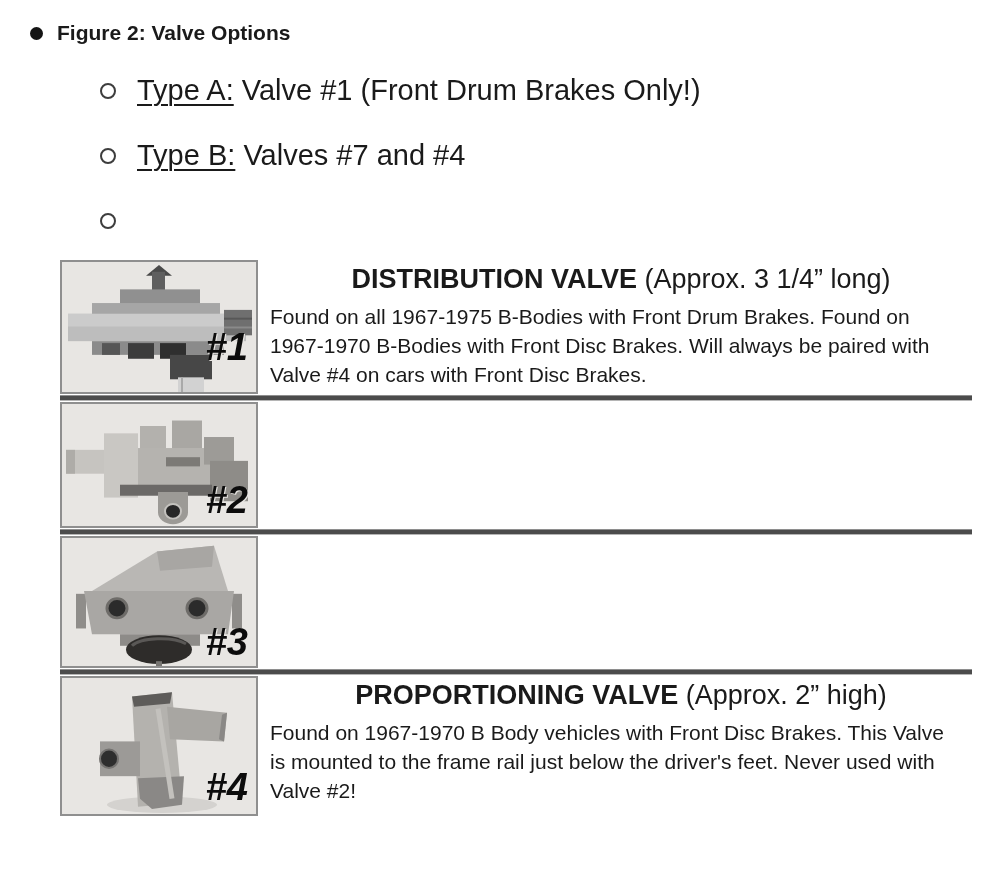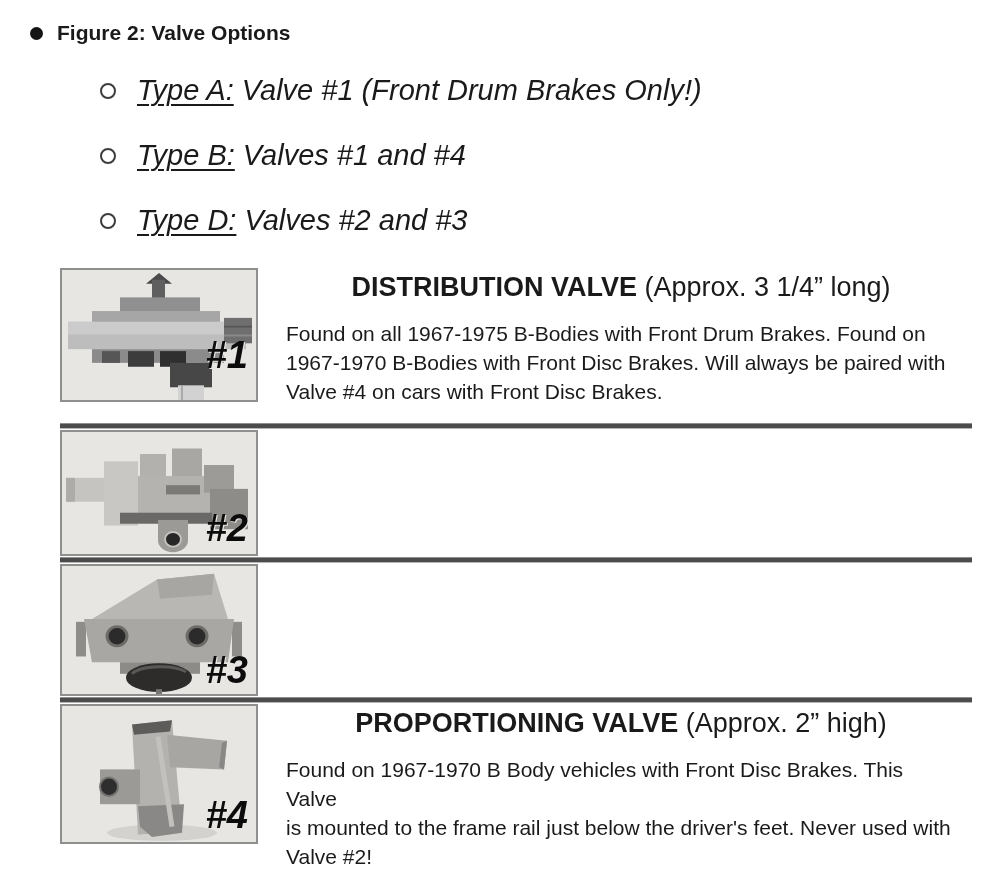--- a/index.html
+++ b/index.html
@@ -32,21 +32,20 @@
     font-weight: bold;
     line-height: 37px;
     letter-spacing: 0px;
   }
 
   
   .type-list {
     list-style: none;
     margin: 22px 0 12px 100px;
     padding: 0;
-    font-style: italic;
   }
   .type-item {
     display: flex;
     align-items: flex-start;
     margin-bottom: 31px;
     font-size: 29px;
     line-height: 34px;
   }
   .bullet-hollow {
     width: 12px; height: 12px;
@@ -124,45 +123,44 @@
     line-height: 32px;
     margin: 0 0 7px 0;
     white-space: nowrap;
   }
   .valve-title .vname { font-weight: bold; }
   .valve-title .vsize { font-weight: normal; }
   .valve-desc {
     font-size: 21px;
     line-height: 29px;
     white-space: pre-line;
-    margin: 16px;
+    margin: 0;
   }
 </style>
 </head>
 <body>
 
 <div class="page">
 
   <div class="heading-row">
     <span class="bullet-solid"></span>
     <span class="heading-text">Figure 2: Valve Options</span>
   </div>
 
   <ul class="type-list">
     <li class="type-item">
       <span class="bullet-hollow"></span>
       <span><span class="type-label">Type A:</span><span class="type-desc"> Valve #1 (Front Drum Brakes Only!)</span></span>
     </li>
     <li class="type-item">
       <span class="bullet-hollow"></span>
-      <span><span class="type-label">Type B:</span><span class="type-desc"> Valves #1 and #4</span></span>
+      <span><span class="type-label">Type B:</span><span class="type-desc"> Valves #7 and #4</span></span>
     </li>
     <li class="type-item">
       <span class="bullet-hollow"></span>
-      <span><span class="type-label">Type D:</span><span class="type-desc"> Valves #2 and #3</span></span>
     </li>
   </ul>
 
   <div class="valve-table">
 
     <div class="valve-row r1">
       <div class="photo-cell h1">
         <svg viewBox="0 0 194 133" preserveAspectRatio="none">
           <rect x="0" y="0" width="194" height="133" fill="#e8e6e3"></rect>
           <polygon points="84,14 110,14 97,3" fill="#4a4a4a"></polygon>

